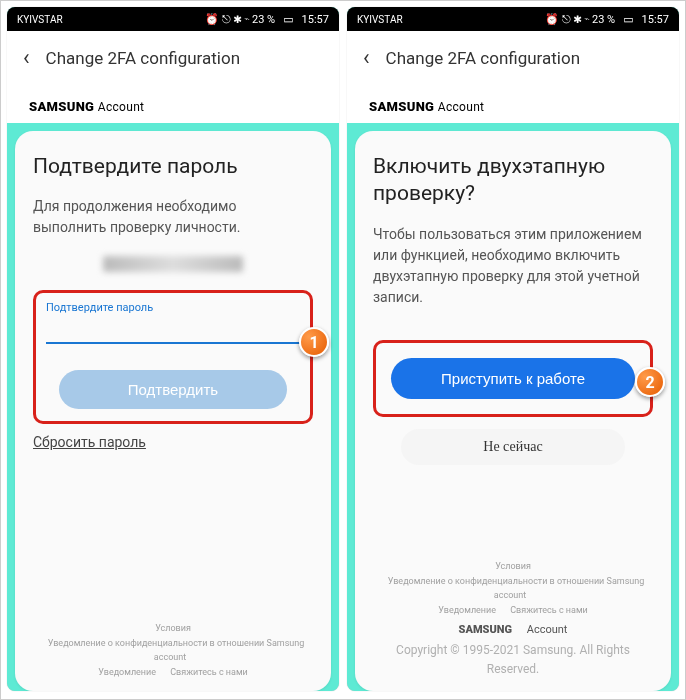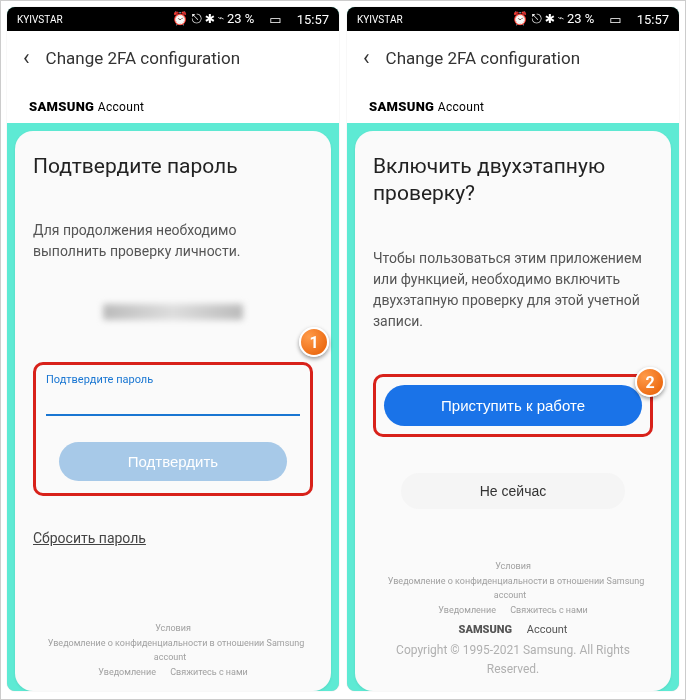--- a/index.html
+++ b/index.html
@@ -33,21 +33,21 @@
     background: #000;
     color: #fff;
     display: flex;
     align-items: center;
     justify-content: space-between;
     padding: 0 10px;
     font-size: 11px;
     flex-shrink: 0;
   }
   .status-left { font-size: 10px; }
-  .status-right { display: flex; align-items: center; gap: 15px; font-size: 13px; }
+  .status-right { display: flex; align-items: center; gap: 8px; font-size: 11px; }
   .header {
     display: flex;
     align-items: center;
     padding: 14px 16px;
     background: #fff;
     flex-shrink: 0;
   }
   .back-arrow {
     font-size: 22px;
     margin-right: 16px;
@@ -73,21 +73,20 @@
   .content {
     flex: 1;
     margin: 8px 8px 0;
     background: #fafafa;
     border-radius: 18px;
     padding: 22px 18px 12px;
     display: flex;
     flex-direction: column;
     box-shadow: 0 1px 3px rgba(0,0,0,0.08);
     overflow: hidden;
-    gap: 24px;
   }
   .card-title {
     font-size: 21px;
     color: #222;
     margin-bottom: 16px;
     line-height: 1.3;
   }
   .card-desc {
     font-size: 14px;
     color: #555;
@@ -172,21 +171,22 @@
   .footer-copy {
     text-align: center;
     font-size: 12px;
     color: #b0b0b0;
     margin-top: 2px;
   }
   
   .action-block {
     border: 3px solid #d8211a;
     border-radius: 10px;
-    padding: 8px;
+    padding: 15px;
+    margin-top: 14px;
     text-decoration: underline;
   }
   .btn-primary {
     background: #1a73e8;
     color: #fff;
     width: 100%;
     margin: 0;
     border-radius: 24px;
     padding: 12px 0;
     font-size: 15px;
@@ -197,20 +197,21 @@
     width: 80%;
     margin: 12px auto 0;
     padding: 10px 0;
     background: #f5f5f5;
     color: #333;
     border-radius: 22px;
     border: none;
     font-size: 14px;
     display: block;
     cursor: pointer;
+    font-family: Liberation Serif, serif;
   }
   
   .badge {
     position: absolute;
     width: 30px;
     height: 30px;
     border-radius: 50%;
     background: radial-gradient(circle at 30% 30%, #ff9b4a, #e65b00);
     border: 2px solid #fff;
     box-shadow: 0 2px 4px rgba(0,0,0,0.4);

